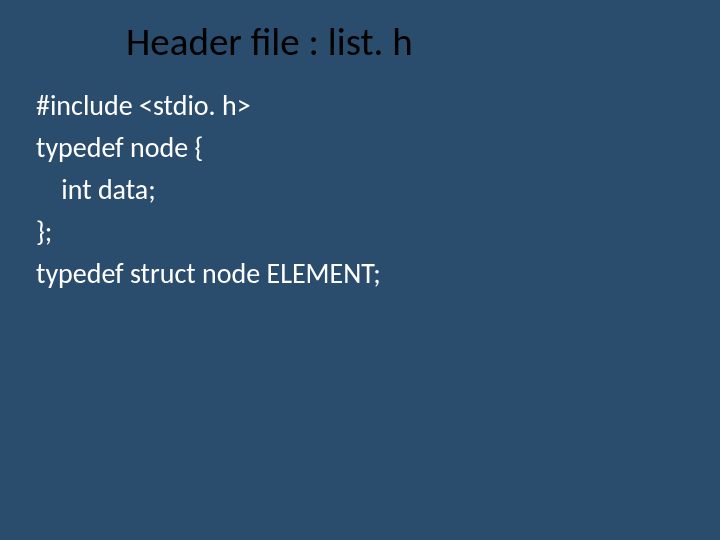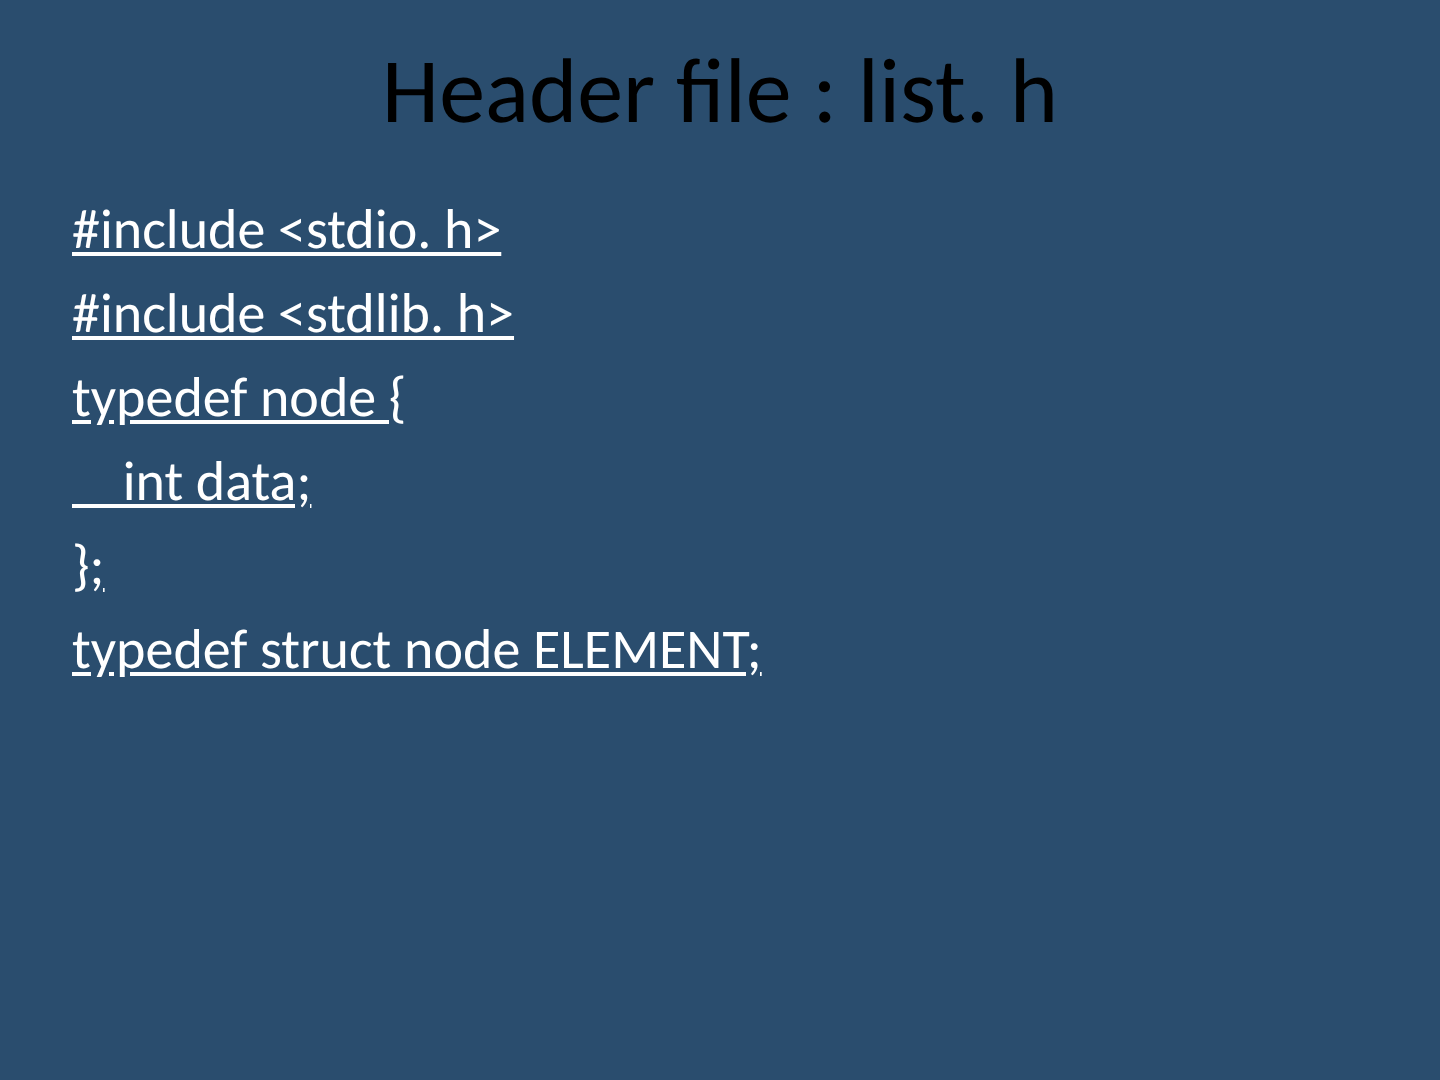--- a/index.html
+++ b/index.html
@@ -13,45 +13,43 @@
       background: #2a4d6e;
       font-family: Calibri, 'Segoe UI', Arial, sans-serif;
       overflow: hidden;
     }
     .slide {
       width: 100%;
       height: 100%;
       padding: 18px 36px 36px 36px;
     }
     .title {
-      text-align: center;
+      text-align: left;
       color: #000000;
-      font-size: 46px;
+      font-size: 39px;
       font-weight: 400;
       margin-bottom: 20px;
       padding-left: 90px;
       padding-right: 90px;
     }
     .code-block {
       color: #ffffff;
       font-size: 28px;
       font-weight: 400;
       line-height: 1.5;
     }
     .code-line {
       white-space: pre;
-      text-decoration: underline;
     }
   </style>
 </head>
 <body>
 
 <div class="slide">
   <h1 class="title">Header file : list. h</h1>
   <div class="code-block">
     <div class="code-line">#include &lt;stdio. h&gt;</div>
-    <div class="code-line">#include &lt;stdlib. h&gt;</div>
     <div class="code-line">typedef node {</div>
     <div class="code-line">    int data;</div>
     <div class="code-line">};</div>
     <div class="code-line">typedef struct node ELEMENT;</div>
   </div>
 </div>
 
 </body></html>

